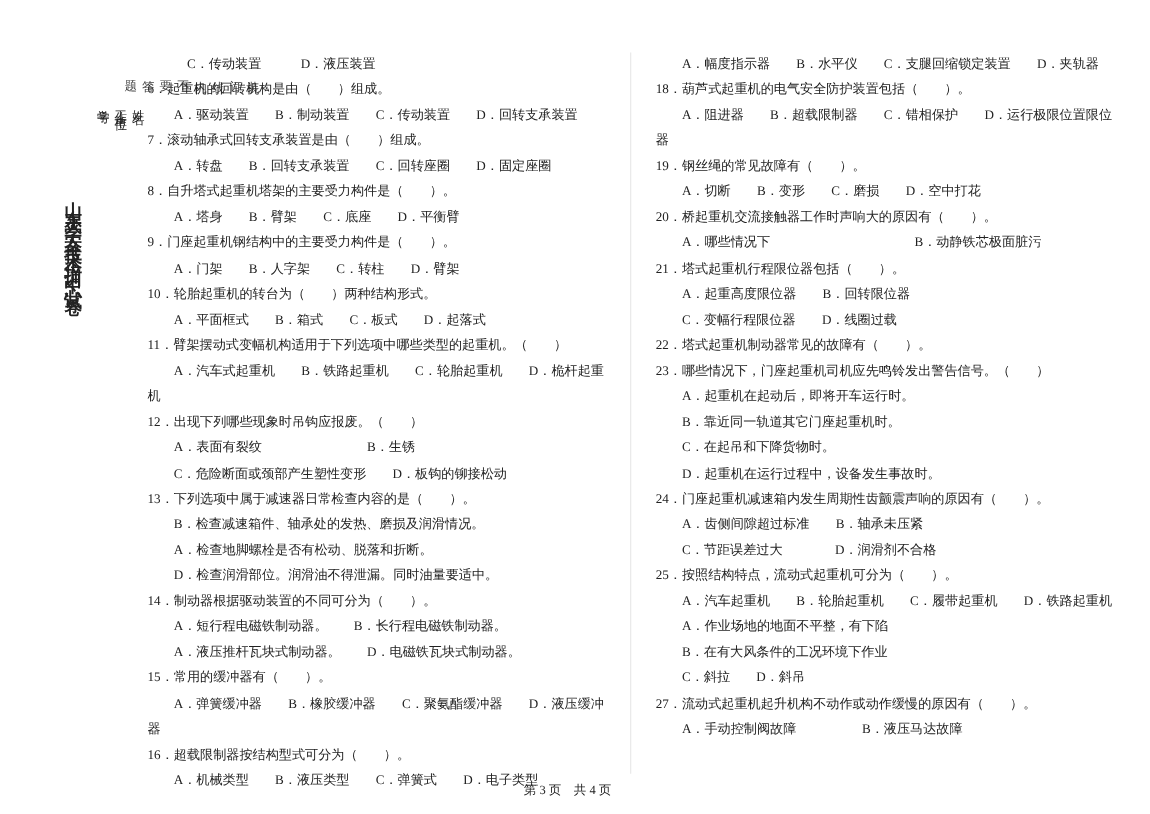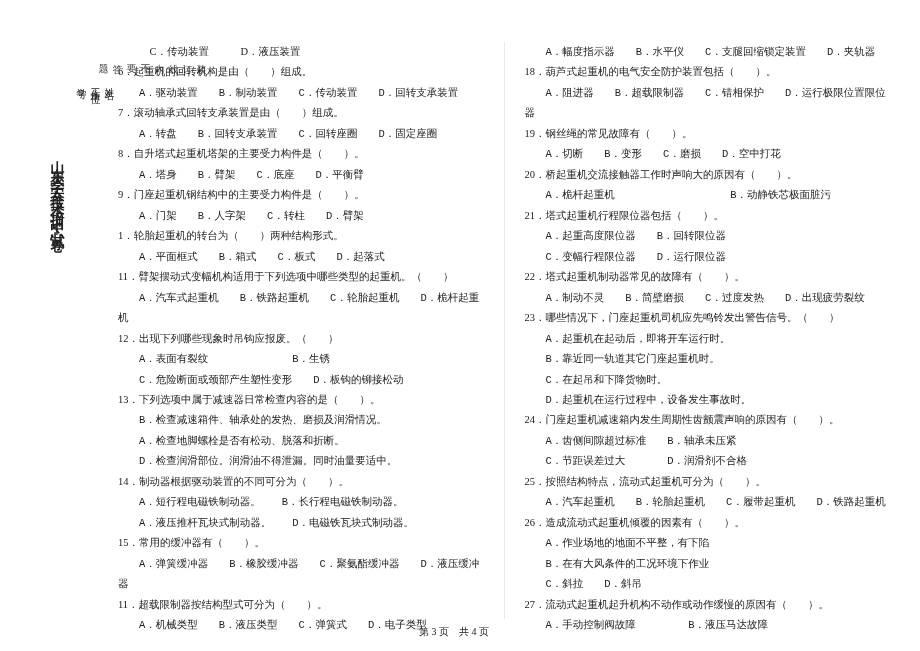--- a/index.html
+++ b/index.html
@@ -55,21 +55,21 @@
     bottom: 32px;
     display: flex;
     gap: 20px;
   }
   .col {
     flex: 1;
     line-height: 1.95;
     font-size: 10.5px;
   }
   .q { text-indent: 0; }
-  .opt { text-indent: 2em; font-family: Liberation Mono, monospace; }
+  .opt { text-indent: 2em; }
   .indent-small { text-indent: 3em; }
   .footer {
     position: absolute;
     bottom: 12px;
     left: 0; right: 12px;
     text-align: center;
     font-size: 10px;
   }
   .divider {
     width: 1px;
@@ -103,67 +103,65 @@
   <div class="col">
     <div class="indent-small">C．传动装置　　　D．液压装置</div>
     <div class="q">6．起重机的回转机构是由（　　）组成。</div>
     <div class="opt">A．驱动装置　　B．制动装置　　C．传动装置　　D．回转支承装置</div>
     <div class="q">7．滚动轴承式回转支承装置是由（　　）组成。</div>
     <div class="opt">A．转盘　　B．回转支承装置　　C．回转座圈　　D．固定座圈</div>
     <div class="q">8．自升塔式起重机塔架的主要受力构件是（　　）。</div>
     <div class="opt">A．塔身　　B．臂架　　C．底座　　D．平衡臂</div>
     <div class="q">9．门座起重机钢结构中的主要受力构件是（　　）。</div>
     <div class="opt">A．门架　　B．人字架　　C．转柱　　D．臂架</div>
-    <div class="q">1．轮胎起重机的转台为（　　）两种结构形式。</div>
+    <div class="q">10．轮胎起重机的转台为（　　）两种结构形式。</div>
     <div class="opt">A．平面框式　　B．箱式　　C．板式　　D．起落式</div>
     <div class="q">11．臂架摆动式变幅机构适用于下列选项中哪些类型的起重机。（　　）</div>
     <div class="opt">A．汽车式起重机　　B．铁路起重机　　C．轮胎起重机　　D．桅杆起重机</div>
     <div class="q">12．出现下列哪些现象时吊钩应报废。（　　）</div>
     <div class="opt">A．表面有裂纹　　　　　　　　B．生锈</div>
     <div class="opt">C．危险断面或颈部产生塑性变形　　D．板钩的铆接松动</div>
     <div class="q">13．下列选项中属于减速器日常检查内容的是（　　）。</div>
     <div class="opt">B．检查减速箱件、轴承处的发热、磨损及润滑情况。</div>
     <div class="opt">A．检查地脚螺栓是否有松动、脱落和折断。</div>
     <div class="opt">D．检查润滑部位。润滑油不得泄漏。同时油量要适中。</div>
     <div class="q">14．制动器根据驱动装置的不同可分为（　　）。</div>
     <div class="opt">A．短行程电磁铁制动器。　　B．长行程电磁铁制动器。</div>
     <div class="opt">A．液压推杆瓦块式制动器。　　D．电磁铁瓦块式制动器。</div>
     <div class="q">15．常用的缓冲器有（　　）。</div>
     <div class="opt">A．弹簧缓冲器　　B．橡胶缓冲器　　C．聚氨酯缓冲器　　D．液压缓冲器</div>
-    <div class="q">11．超载限制器按结构型式可分为（　　）。</div>
+    <div class="q">16．超载限制器按结构型式可分为（　　）。</div>
     <div class="opt">A．机械类型　　B．液压类型　　C．弹簧式　　D．电子类型</div>
 
   </div>
 
   <div class="divider"></div>
 
   <div class="col">
     <div class="opt">A．幅度指示器　　B．水平仪　　C．支腿回缩锁定装置　　D．夹轨器</div>
     <div class="q">18．葫芦式起重机的电气安全防护装置包括（　　）。</div>
     <div class="opt">A．阻进器　　B．超载限制器　　C．错相保护　　D．运行极限位置限位器</div>
     <div class="q">19．钢丝绳的常见故障有（　　）。</div>
     <div class="opt">A．切断　　B．变形　　C．磨损　　D．空中打花</div>
     <div class="q">20．桥起重机交流接触器工作时声响大的原因有（　　）。</div>
-    <div class="opt">A．桅杆起重机　　　　　　　　　　　B．动静铁芯极面脏污</div>
+    <div class="opt">A．哪些情况下　　　　　　　　　　　B．动静铁芯极面脏污</div>
     <div class="q">21．塔式起重机行程限位器包括（　　）。</div>
     <div class="opt">A．起重高度限位器　　B．回转限位器</div>
-    <div class="opt">C．变幅行程限位器　　D．运行限位器</div>
+    <div class="opt">C．变幅行程限位器　　D．线圈过载</div>
     <div class="q">22．塔式起重机制动器常见的故障有（　　）。</div>
-    <div class="opt">A．制动不灵　　B．简壁磨损　　C．过度发热　　D．出现疲劳裂纹</div>
     <div class="q">23．哪些情况下，门座起重机司机应先鸣铃发出警告信号。（　　）</div>
     <div class="opt">A．起重机在起动后，即将开车运行时。</div>
     <div class="opt">B．靠近同一轨道其它门座起重机时。</div>
     <div class="opt">C．在起吊和下降货物时。</div>
     <div class="opt">D．起重机在运行过程中，设备发生事故时。</div>
     <div class="q">24．门座起重机减速箱内发生周期性齿颤震声响的原因有（　　）。</div>
     <div class="opt">A．齿侧间隙超过标准　　B．轴承未压紧</div>
     <div class="opt">C．节距误差过大　　　　D．润滑剂不合格</div>
     <div class="q">25．按照结构特点，流动式起重机可分为（　　）。</div>
     <div class="opt">A．汽车起重机　　B．轮胎起重机　　C．履带起重机　　D．铁路起重机</div>
-    <div class="q">26．造成流动式起重机倾覆的因素有（　　）。</div>
     <div class="opt">A．作业场地的地面不平整，有下陷</div>
     <div class="opt">B．在有大风条件的工况环境下作业</div>
     <div class="opt">C．斜拉　　D．斜吊</div>
     <div class="q">27．流动式起重机起升机构不动作或动作缓慢的原因有（　　）。</div>
     <div class="opt">A．手动控制阀故障　　　　　B．液压马达故障</div>
   </div>
 </div>
 
 <div class="footer">第 3 页　共 4 页</div>
 

